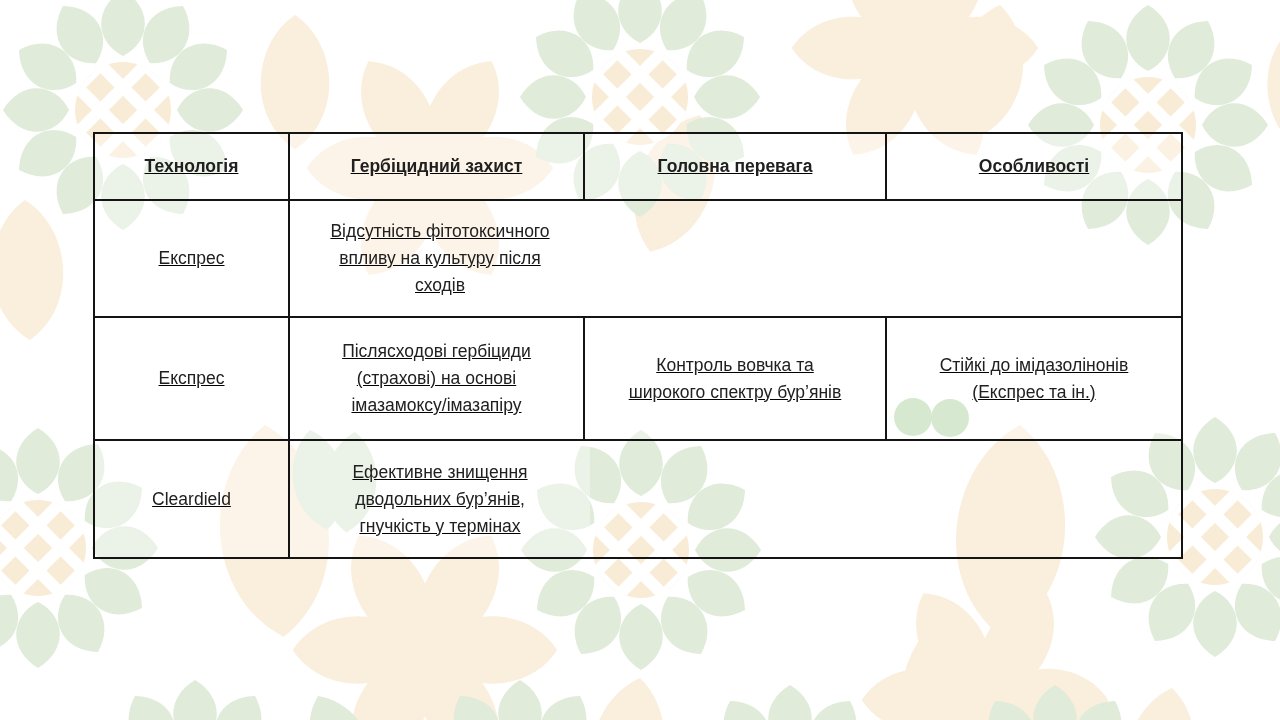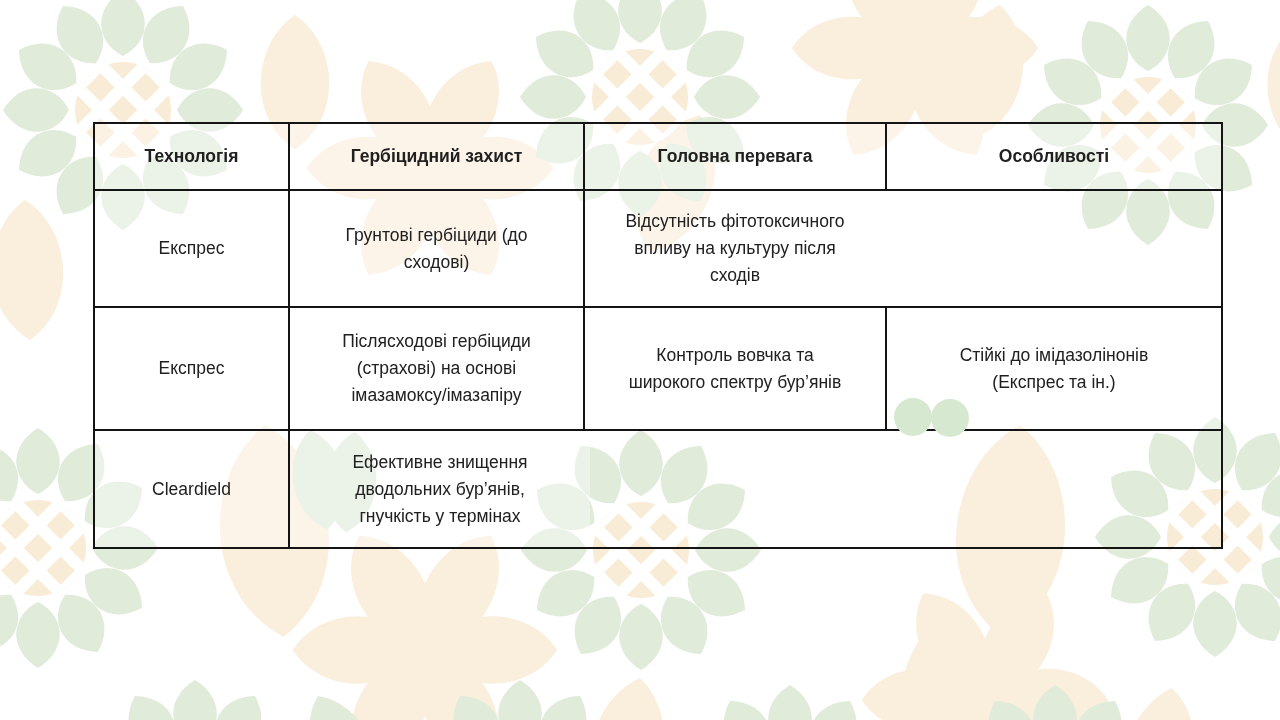--- a/index.html
+++ b/index.html
@@ -22,23 +22,24 @@
   }
   .petal-fill  { fill: var(--petal-green, #e0ebda); }
   .center-fill { fill: var(--center-peach, #f9ecd6); }
   .leaf-peach  { fill: var(--leaf-peach, #faeedd); }
   .leaf-green  { fill: var(--petal-green, #e0ebda); }
   .lattice     { stroke: var(--lattice-white, #ffffff); }
 
   
   .tech-table {
     position: absolute;
-    left: 93px; top: 122px;
+    left: 93px; top: 132px;
     border: 2px solid var(--border-black, #141414);
     z-index: 1;
+    text-decoration: underline;
   }
   .trow { display: flex; align-items: stretch; box-sizing: border-box; }
   .trow + .trow { border-top: 2px solid var(--border-black, #141414); }
   .trow.r-head { height: 65px; }
   .trow.r1 { height: 117px; }
   .trow.r2 { height: 123px; }
   .trow.r3 { height: 118px; }
 
   .cell {
     box-sizing: border-box;
@@ -48,21 +49,21 @@
     text-align: center;
     background: rgba(255, 255, 255, 0.35);
     color: var(--text-black, #202020);
     font-size: 17.5px;
     line-height: 27px;
   }
   .cell + .cell { border-left: 2px solid var(--border-black, #141414); }
   .c1 { width: 193px; padding: 0 8px; }
   .c2 { width: 295px; padding: 16px 39px; }
   .c3 { width: 302px; padding: 0 37px; }
-  .c4 { width: 336px; padding: 0 44px; }
+  .c4 { width: 296px; padding: 0 44px; }
   .trow.r-head .cell { font-weight: bold; font-size: 17.5px; }
 
   
   .berry-dot {
     position: absolute;
     width: 38px; height: 38px;
     border-radius: 50%;
     background: var(--dot-green, #d7e8d0);
     z-index: 2;
   }
@@ -159,21 +160,20 @@
 
   <div class="tech-table">
     <div class="trow r-head">
       <div class="cell c1">Технологія</div>
       <div class="cell c2">Гербіцидний захист</div>
       <div class="cell c3">Головна перевага</div>
       <div class="cell c4">Особливості</div>
     </div>
     <div class="trow r1">
       <div class="cell c1">Експрес</div>
-      <div class="cell c2">Грунтові гербіциди (до сходові)</div>
       <div class="cell c3">Відсутність фітотоксичного впливу на культуру після сходів</div>
     </div>
     <div class="trow r2">
       <div class="cell c1">Експрес</div>
       <div class="cell c2">Післясходові гербіциди (страхові) на основі імазамоксу/імазапіру</div>
       <div class="cell c3">Контроль вовчка та широкого спектру бур’янів</div>
       <div class="cell c4">Стійкі до імідазолінонів (Експрес та ін.)</div>
     </div>
     <div class="trow r3">
       <div class="cell c1">Cleardield</div>

